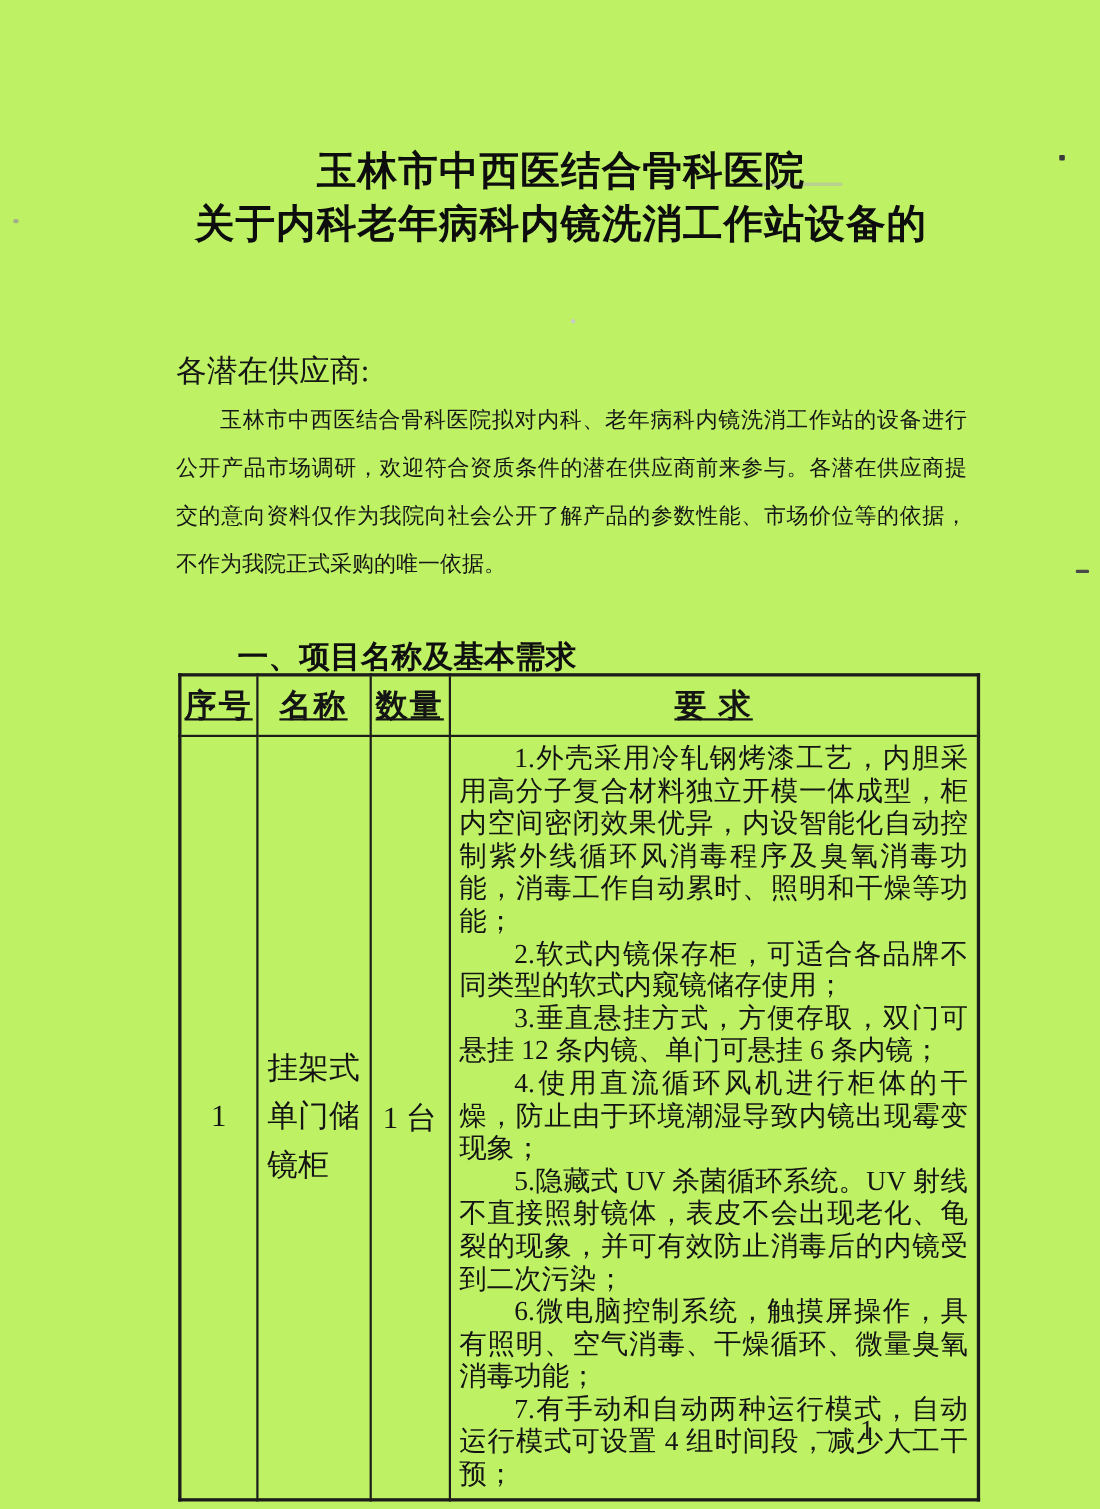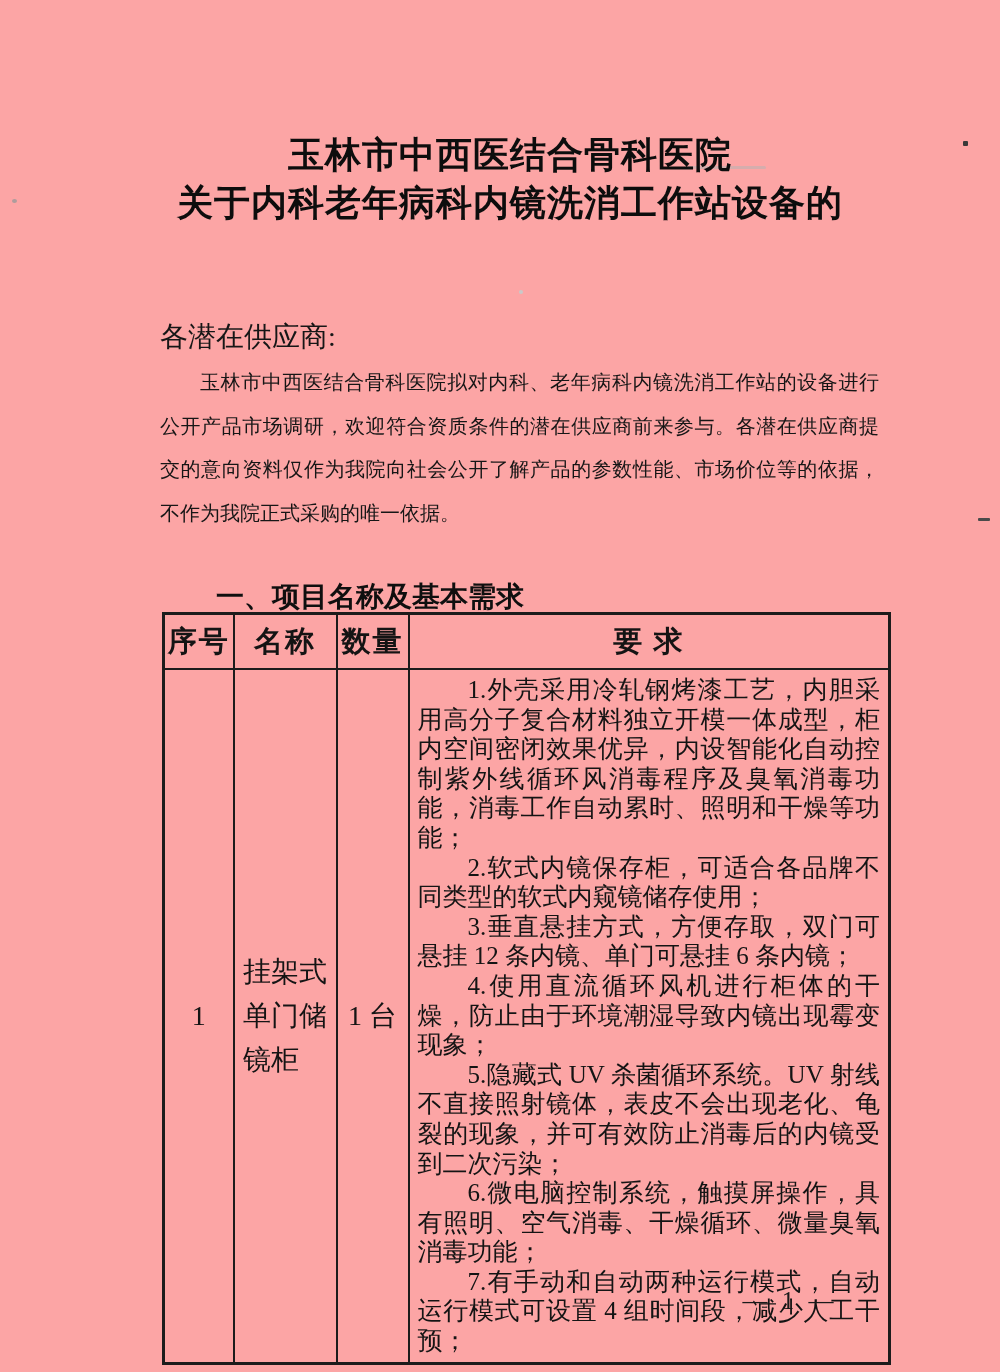--- a/index.html
+++ b/index.html
@@ -5,21 +5,21 @@
   html, body {
     margin: 0;
     padding: 0;
     background: #e8e8e8;
   }
   .page {
     position: relative;
     width: 1000px;
     height: 1372px;
     margin: 0 auto;
-    background: #fca5a5;
+    background: #bef264;
     color: #141414;
     font-family: "Liberation Serif", "DejaVu Serif", serif;
     overflow: hidden;
   }
 
   
   .title-block {
     position: absolute;
     top: 131px;
     left: 30px;
@@ -80,20 +80,21 @@
     padding: 0;
     vertical-align: middle;
   }
   .req-table { border: 3px solid #1c1c1c; }
   .req-table th {
     height: 53px;
     font-weight: bold;
     text-align: center;
     font-size: 29px;
     letter-spacing: 2px;
+    text-decoration: underline;
   }
   .col-seq  { width: 70px; }
   .col-name { width: 103px; }
   .col-qty  { width: 72px; }
   .col-req  { width: 481px; }
   .cell-center {
     text-align: center;
   }
   .name-wrap {
     width: 3em;

